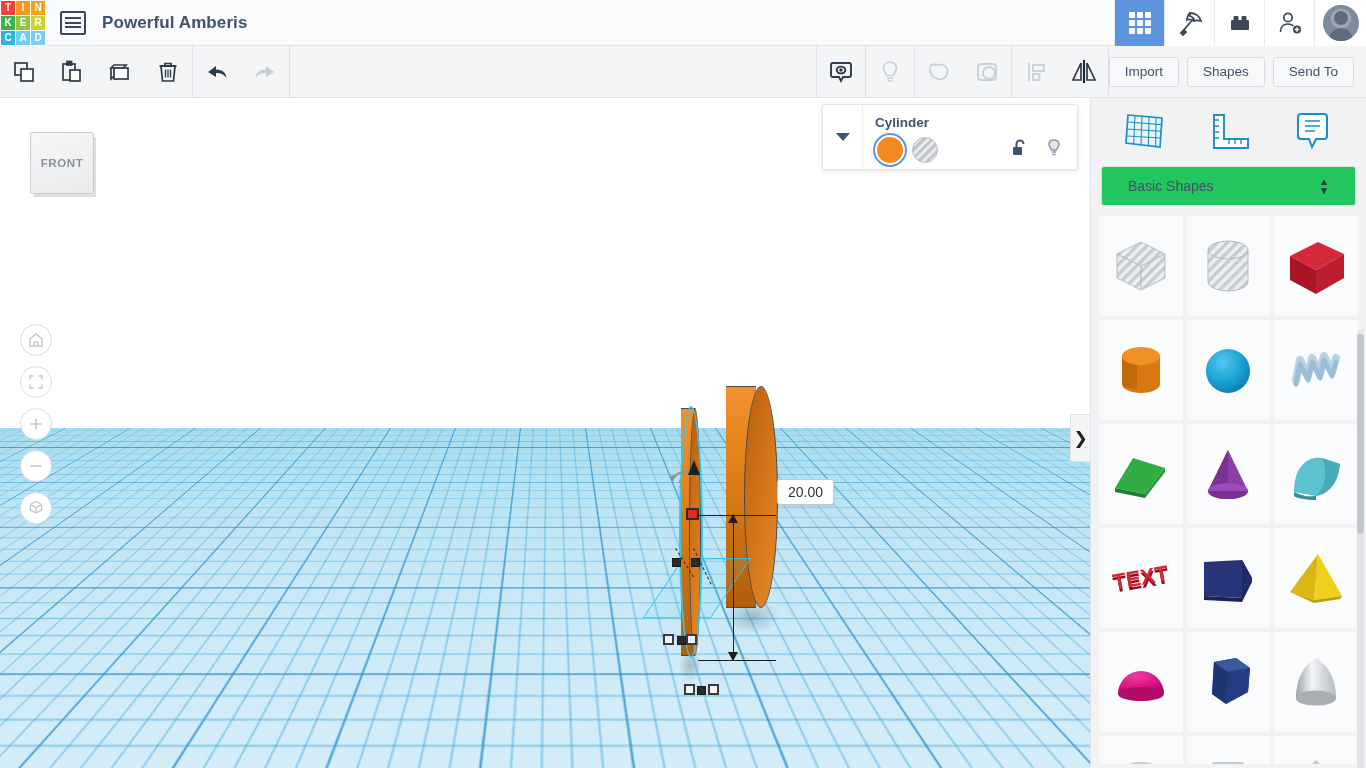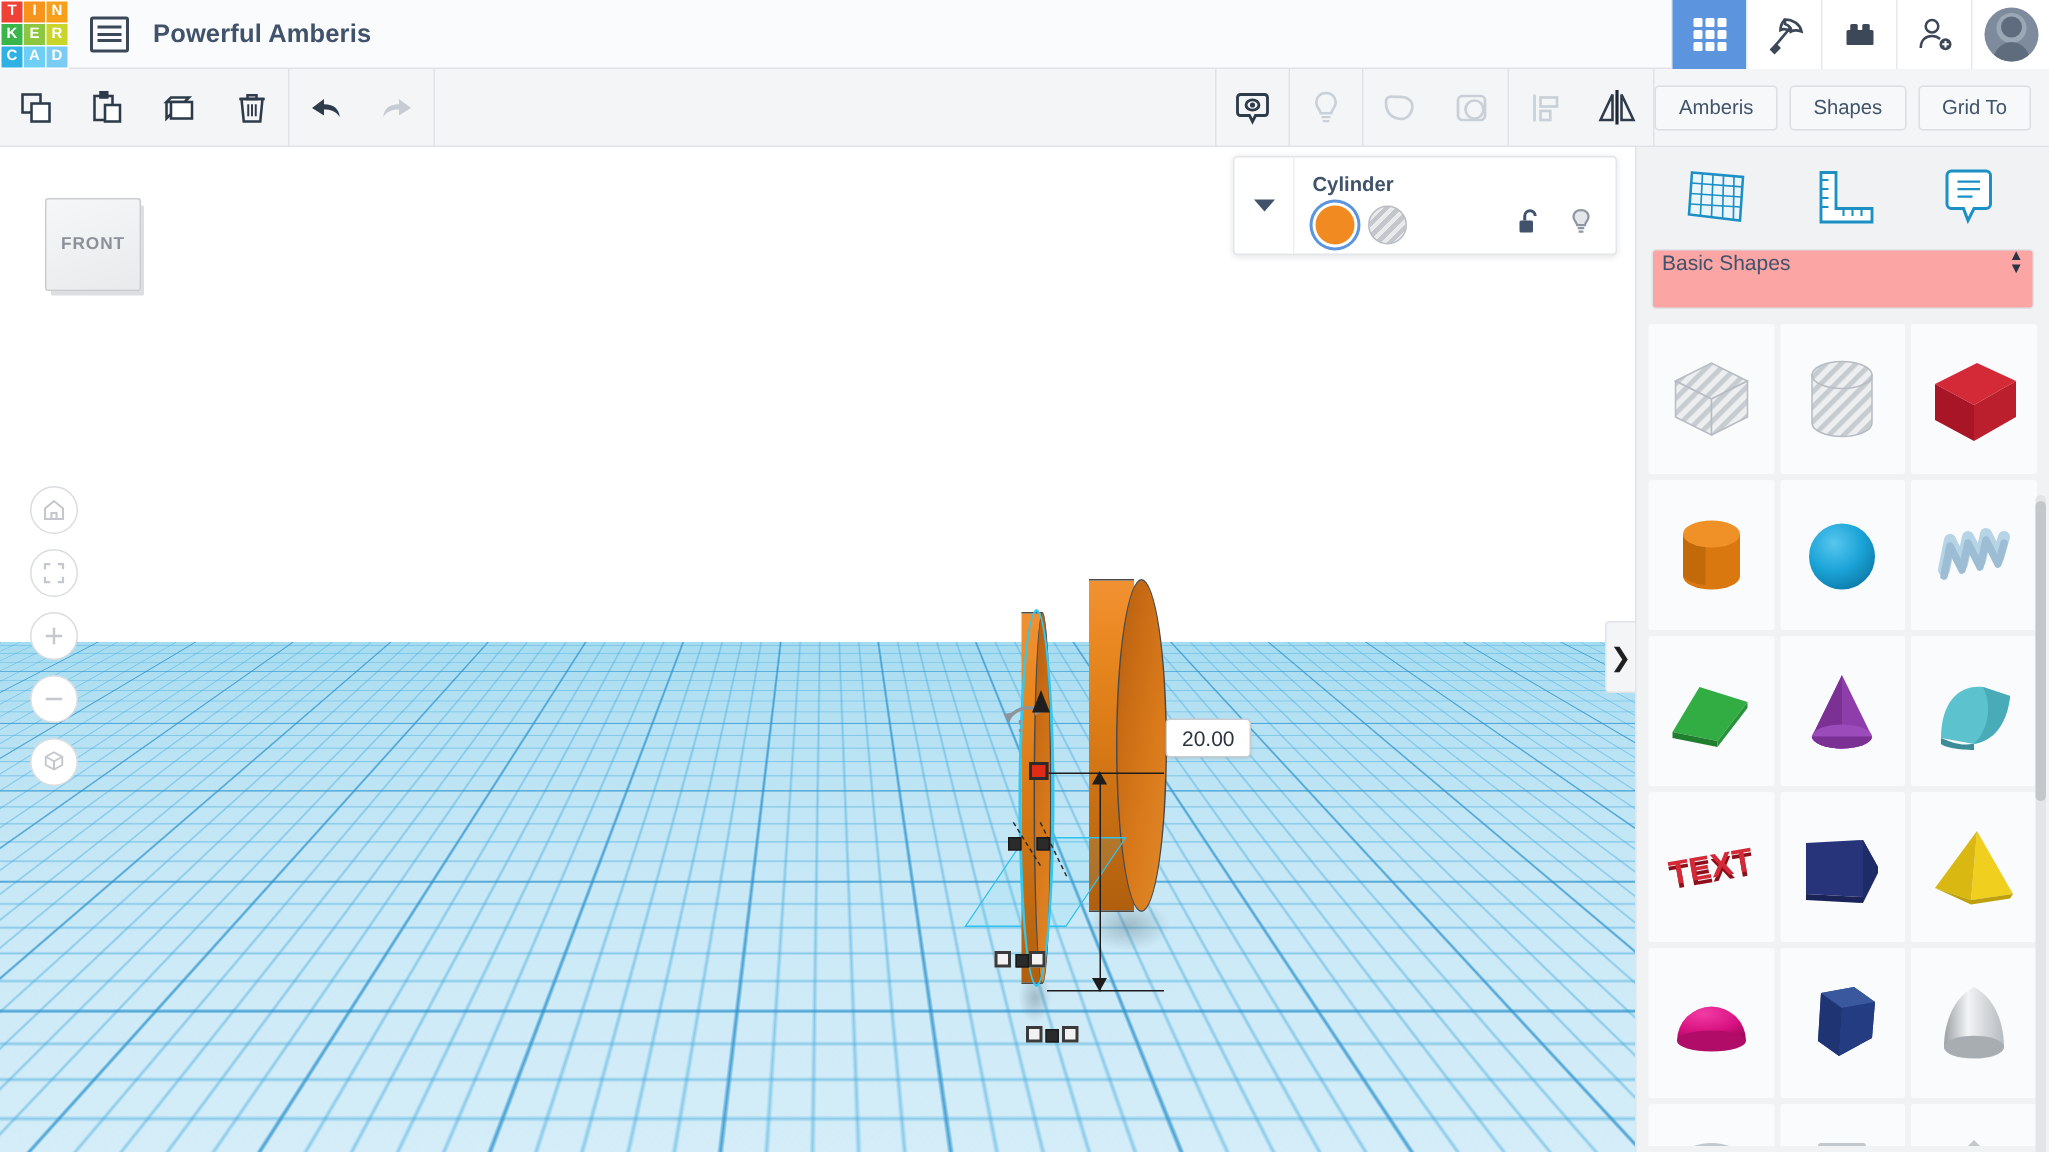--- a/index.html
+++ b/index.html
@@ -267,23 +267,23 @@
     border-left: 1px solid #e0e3e8;
     overflow: hidden;
   }
   .sb-tabs {
     height: 66px; display: flex; align-items: center; justify-content: space-around;
     padding: 0 12px;
   }
   .sb-tab { width: 62px; height: 46px; display: flex; align-items: center; justify-content: center; }
   .sb-select-wrap { padding: 2px 10px 10px 10px; }
   .sb-select {
-    height: 40px; background: #fca5a5;
+    height: 40px; background: #22c55e;
     border: 1px solid #dfe2e7; border-radius: 3px;
-    display: flex; align-items: flex-start; padding: 0 6px;
+    display: flex; align-items: center; padding: 0 26px;
     font-size: 14px; color: #41526b;
   }
   .sb-select .stepper { margin-left: auto; display: flex; flex-direction: column; gap: 2px; color: #2b3440; line-height: .7; font-size: 10px; }
   .shape-grid {
     padding: 0 8px 0 8px;
     display: grid; grid-template-columns: repeat(3, 1fr);
     gap: 4px;
     height: 548px; overflow: hidden;
     position: relative;
   }
@@ -462,23 +462,23 @@
         <svg width="32" height="30" viewBox="0 0 32 30" fill="none">
           <path d="M13 6 L13 23 L5 23 Z" stroke="#2e3b4a" stroke-width="1.7"></path>
           <path d="M19 6 L19 23 L27 23 Z" stroke="#2e3b4a" stroke-width="1.7"></path>
           <path d="M16 3 V26" stroke="#1c2531" stroke-width="2.1"></path>
         </svg>
       </div>
     </div>
     <div class="tb-sep"></div>
 
     <div class="tb-actions">
-      <div class="tb-action-btn">Amberis</div>
+      <div class="tb-action-btn">Import</div>
       <div class="tb-action-btn">Shapes</div>
-      <div class="tb-action-btn">Grid To</div>
+      <div class="tb-action-btn">Send To</div>
     </div>
   </div>
 
   <div class="viewport">
 
     <div class="ground"></div>
     <div class="ground-major"></div>
     <div class="ground-edge"></div>
 
     <div class="viewcube">FRONT</div>

